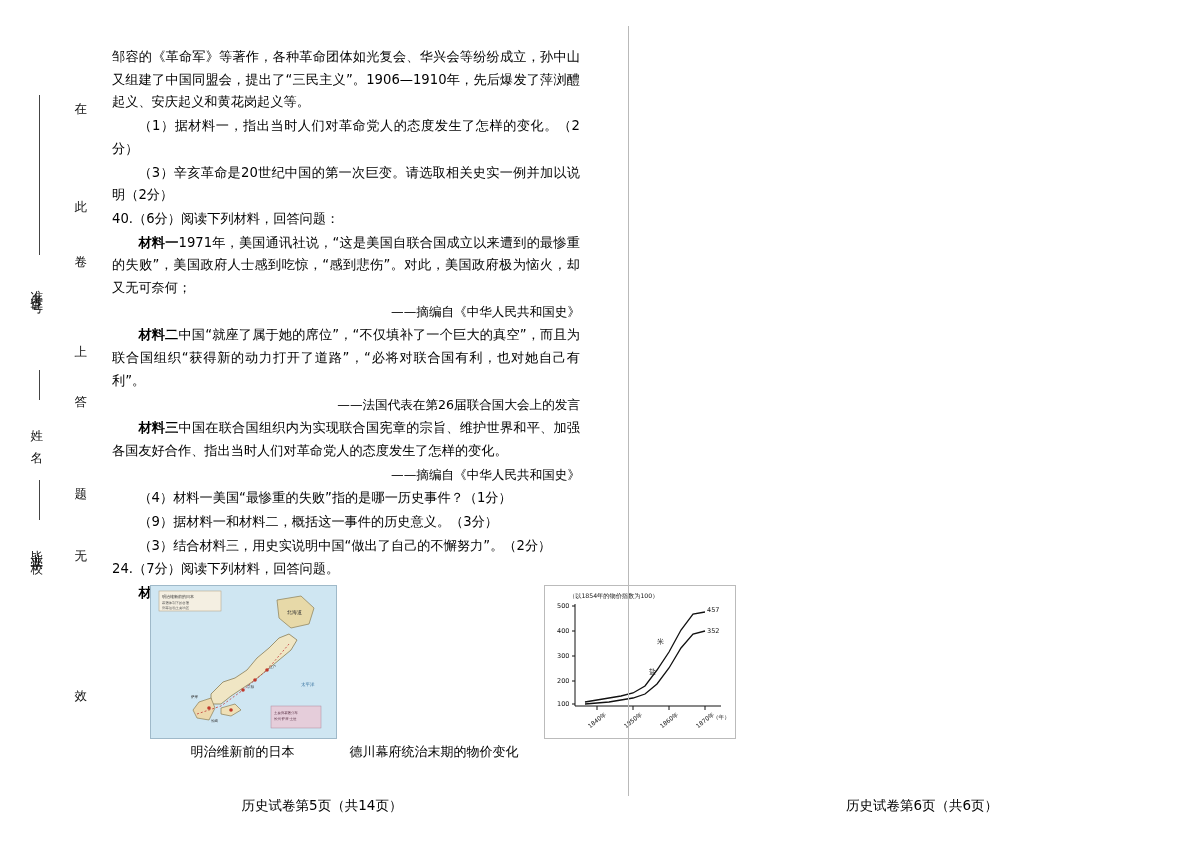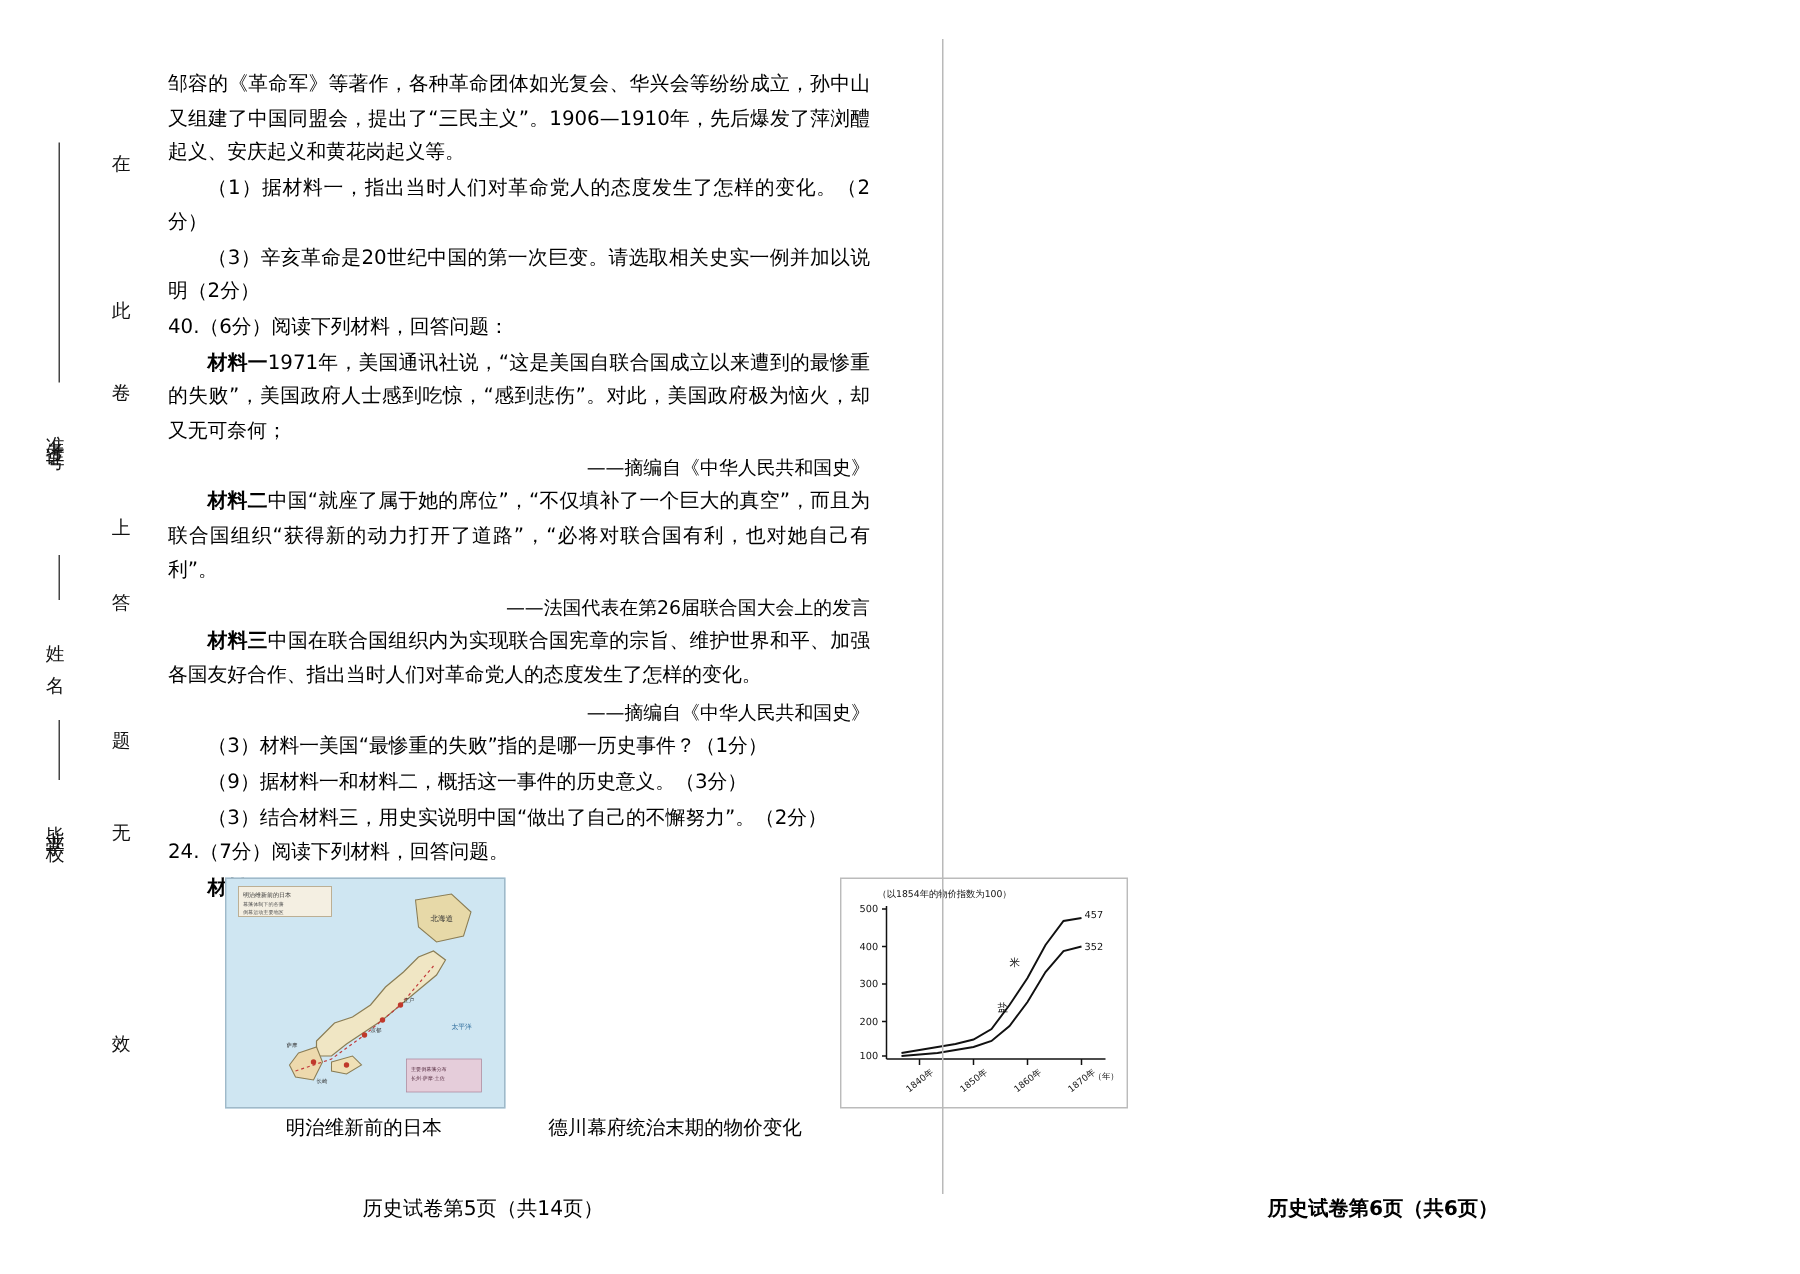--- a/index.html
+++ b/index.html
@@ -24,21 +24,20 @@
     position: relative;
     box-sizing: border-box;
   }
   .col-left {
     width: 600px;
     height: 849px;
   }
   .col-right {
     width: 600px;
     height: 849px;
-    font-weight: bold;
   }
   .divider {
     position: absolute;
     left: 628px;
     top: 26px;
     width: 0;
     height: 770px;
     border-left: 1px solid #b9b9b9;
   }
 
@@ -179,21 +178,21 @@
 
       <p class="indent2"><span class="bold">材料一</span><span>1971年，美国通讯社说，“这是美国自联合国成立以来遭到的最惨重的失败”，美国政府人士感到吃惊，“感到悲伤”。对此，美国政府极为恼火，却又无可奈何；</span></p>
       <p class="src">——摘编自《中华人民共和国史》</p>
 
       <p class="indent2"><span class="bold">材料二</span><span>中国“就座了属于她的席位”，“不仅填补了一个巨大的真空”，而且为联合国组织“获得新的动力打开了道路”，“必将对联合国有利，也对她自己有利”。</span></p>
       <p class="src">——法国代表在第26届联合国大会上的发言</p>
 
       <p class="indent2"><span class="bold">材料三</span><span>中国在联合国组织内为实现联合国宪章的宗旨、维护世界和平、加强各国友好合作、指出当时人们对革命党人的态度发生了怎样的变化。</span></p>
       <p class="src">——摘编自《中华人民共和国史》</p>
 
-      <p class="qline">（3）材料一美国“最惨重的失败”指的是哪一历史事件？（1分）</p>
+      <p class="qline">（4）材料一美国“最惨重的失败”指的是哪一历史事件？（1分）</p>
       <p class="qline">（9）据材料一和材料二，概括这一事件的历史意义。（3分）</p>
       <p class="qline">（3）结合材料三，用史实说明中国“做出了自己的不懈努力”。（2分）</p>
 
       <p class="noindent">24.（7分）阅读下列材料，回答问题。</p>
       <p class="indent2 bold">材料一</p>
     </div>
 
     <div class="figures">
 
       <div class="fig" style="left:0;top:0;width:185px;height:180px;">
@@ -227,21 +226,21 @@
             <text x="40" y="112" font-size="3.6" fill="#333">萨摩</text>
             <text x="150" y="100" font-size="4.5" fill="#2c6b9b">太平洋</text>
             <rect x="120" y="120" width="50" height="22" fill="#e9c9d6" stroke="#a8798f" stroke-width="0.5" opacity="0.85"></rect>
             <text x="123" y="128" font-size="3.4" fill="#5c3347">主要倒幕藩分布</text>
             <text x="123" y="134" font-size="3.4" fill="#5c3347">长州·萨摩·土佐</text>
           </svg>
         </div>
         <div class="fig-cap">明治维新前的日本</div>
       </div>
 
-      <div class="fig" style="left:205px;top:0;width:190px;height:180px;">
+      <div class="fig" style="left:189px;top:0;width:190px;height:180px;">
         <div class="chart-box">
           <svg width="190" height="152" viewBox="0 0 190 152">
             <rect x="0" y="0" width="190" height="152" fill="#ffffff"></rect>
             <text x="24" y="12" font-size="6.2" fill="#111">（以1854年的物价指数为100）</text>
 
             <line x1="30" y1="18" x2="30" y2="120" stroke="#111" stroke-width="1"></line>
             <line x1="30" y1="120" x2="176" y2="120" stroke="#111" stroke-width="1"></line>
 
             <g font-size="6.5" fill="#111">
               <text x="12" y="22">500</text>

